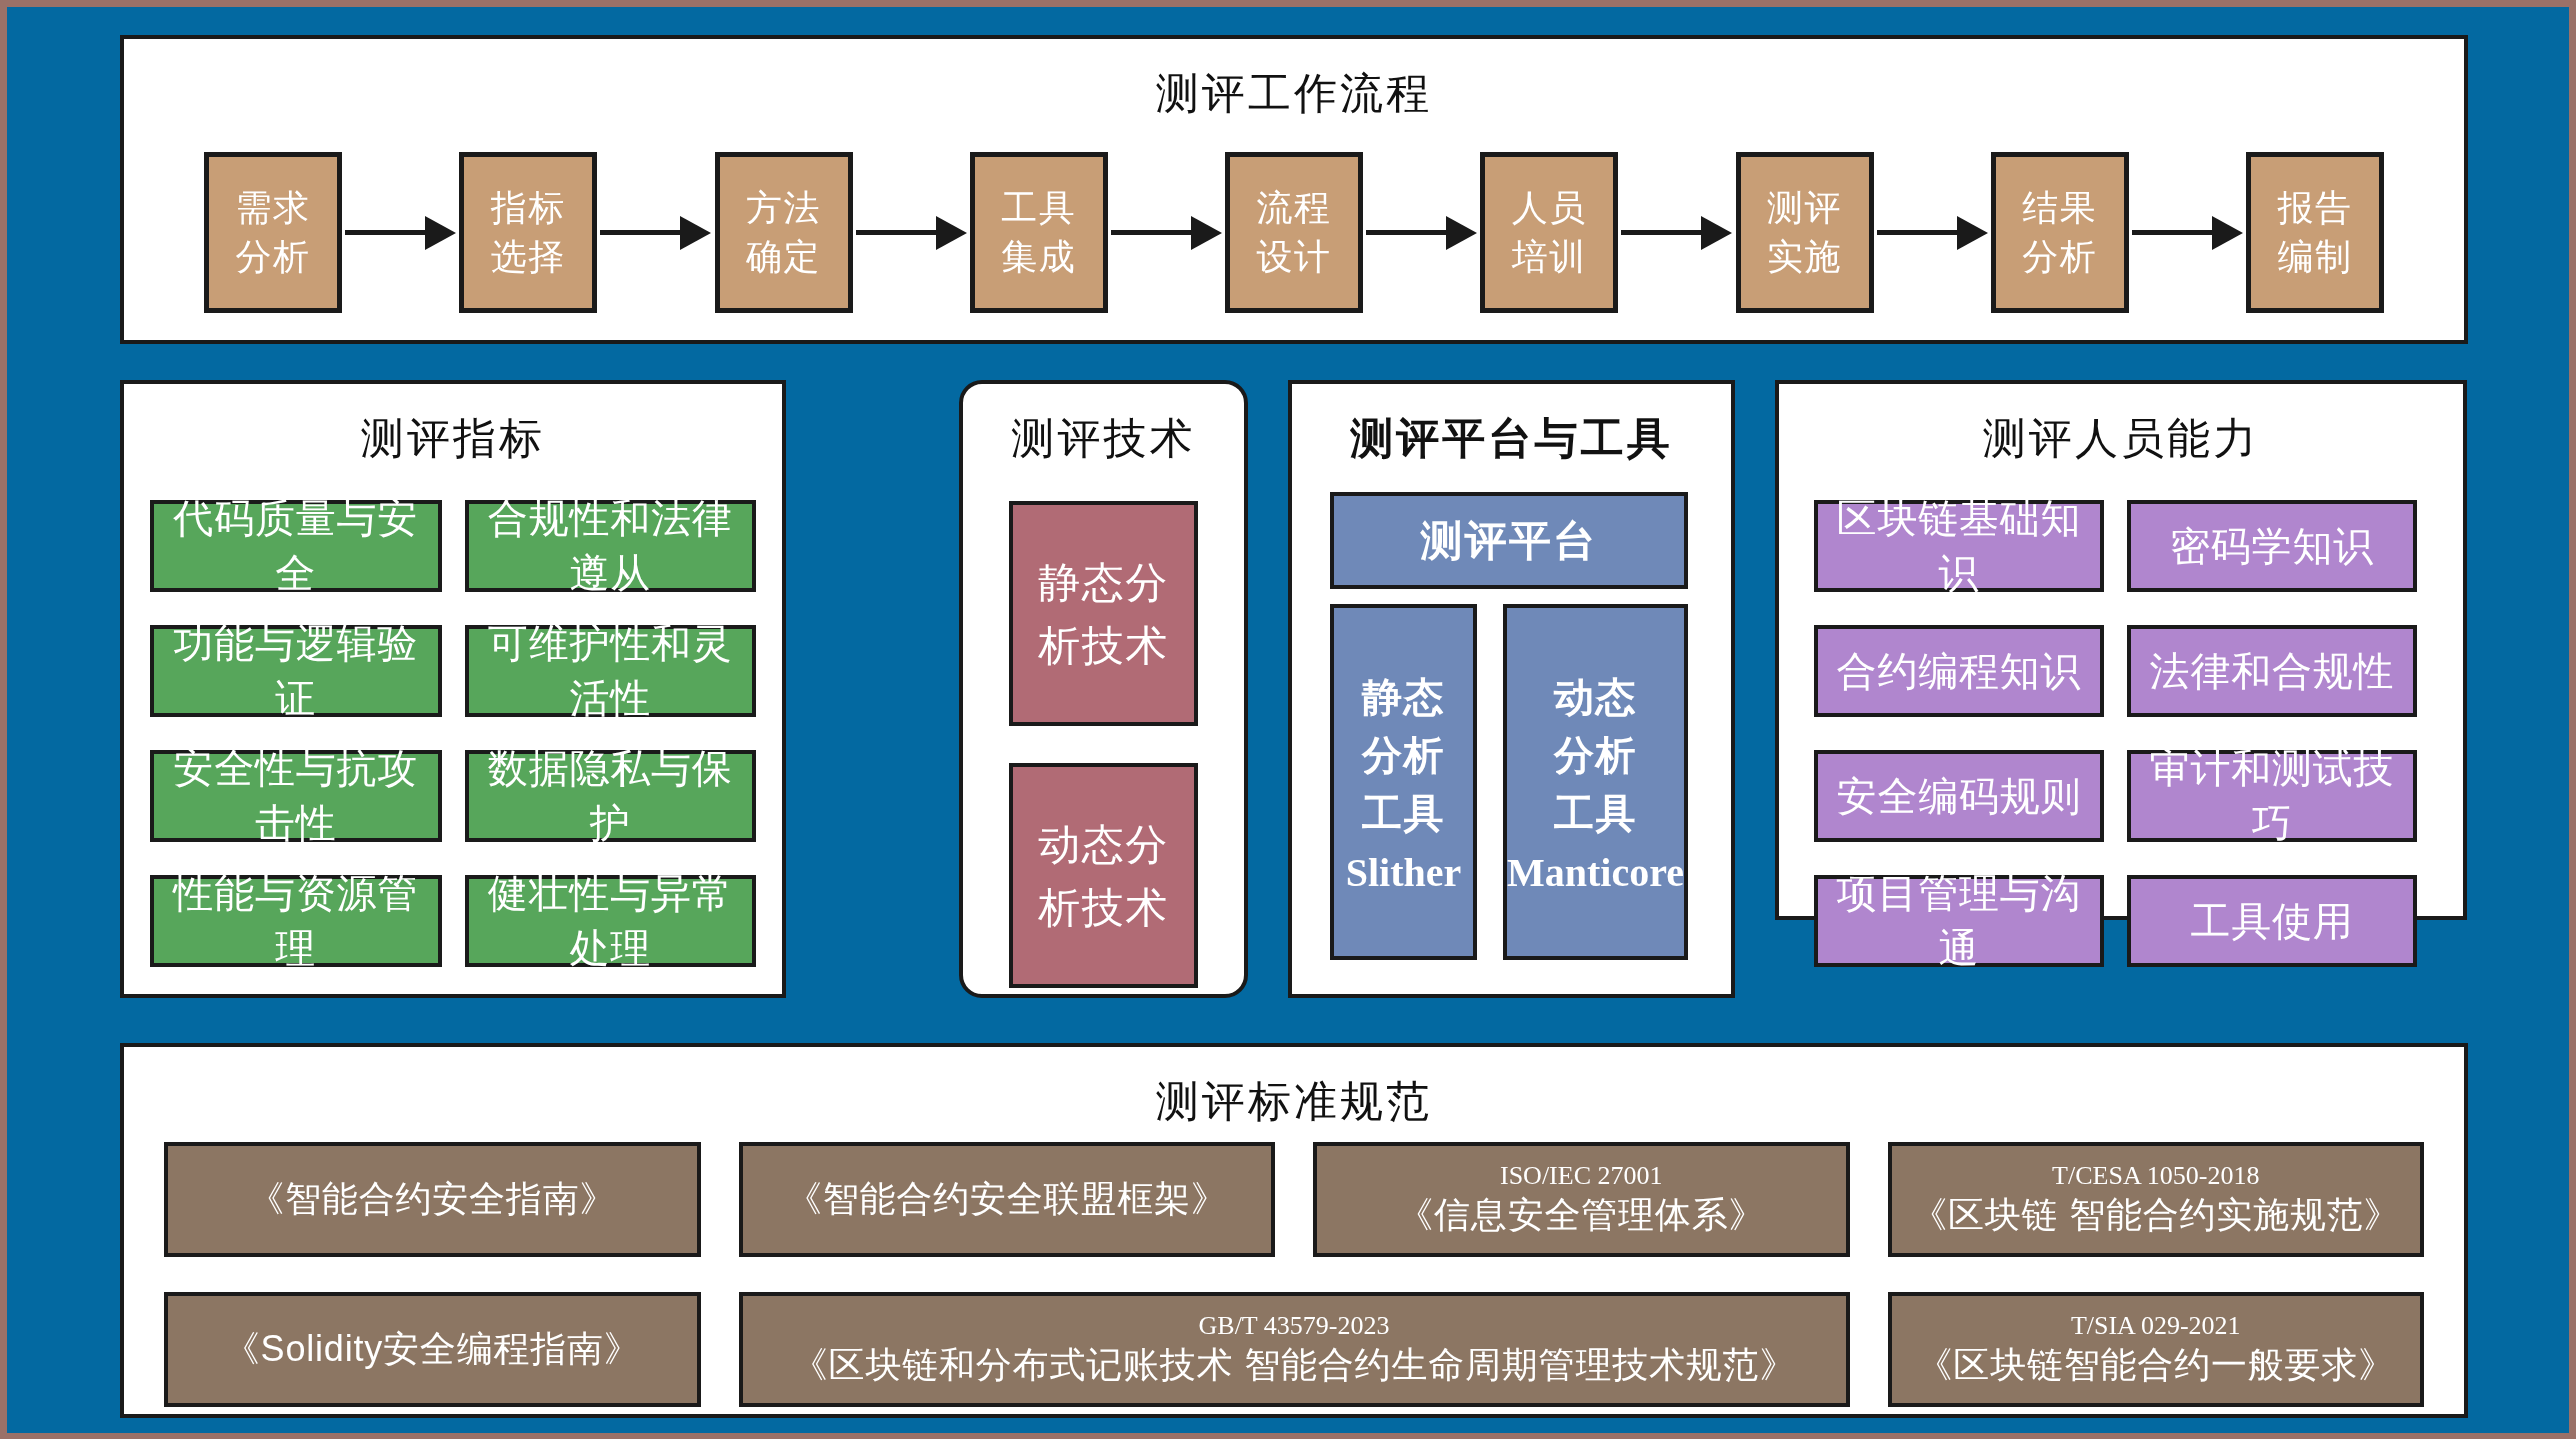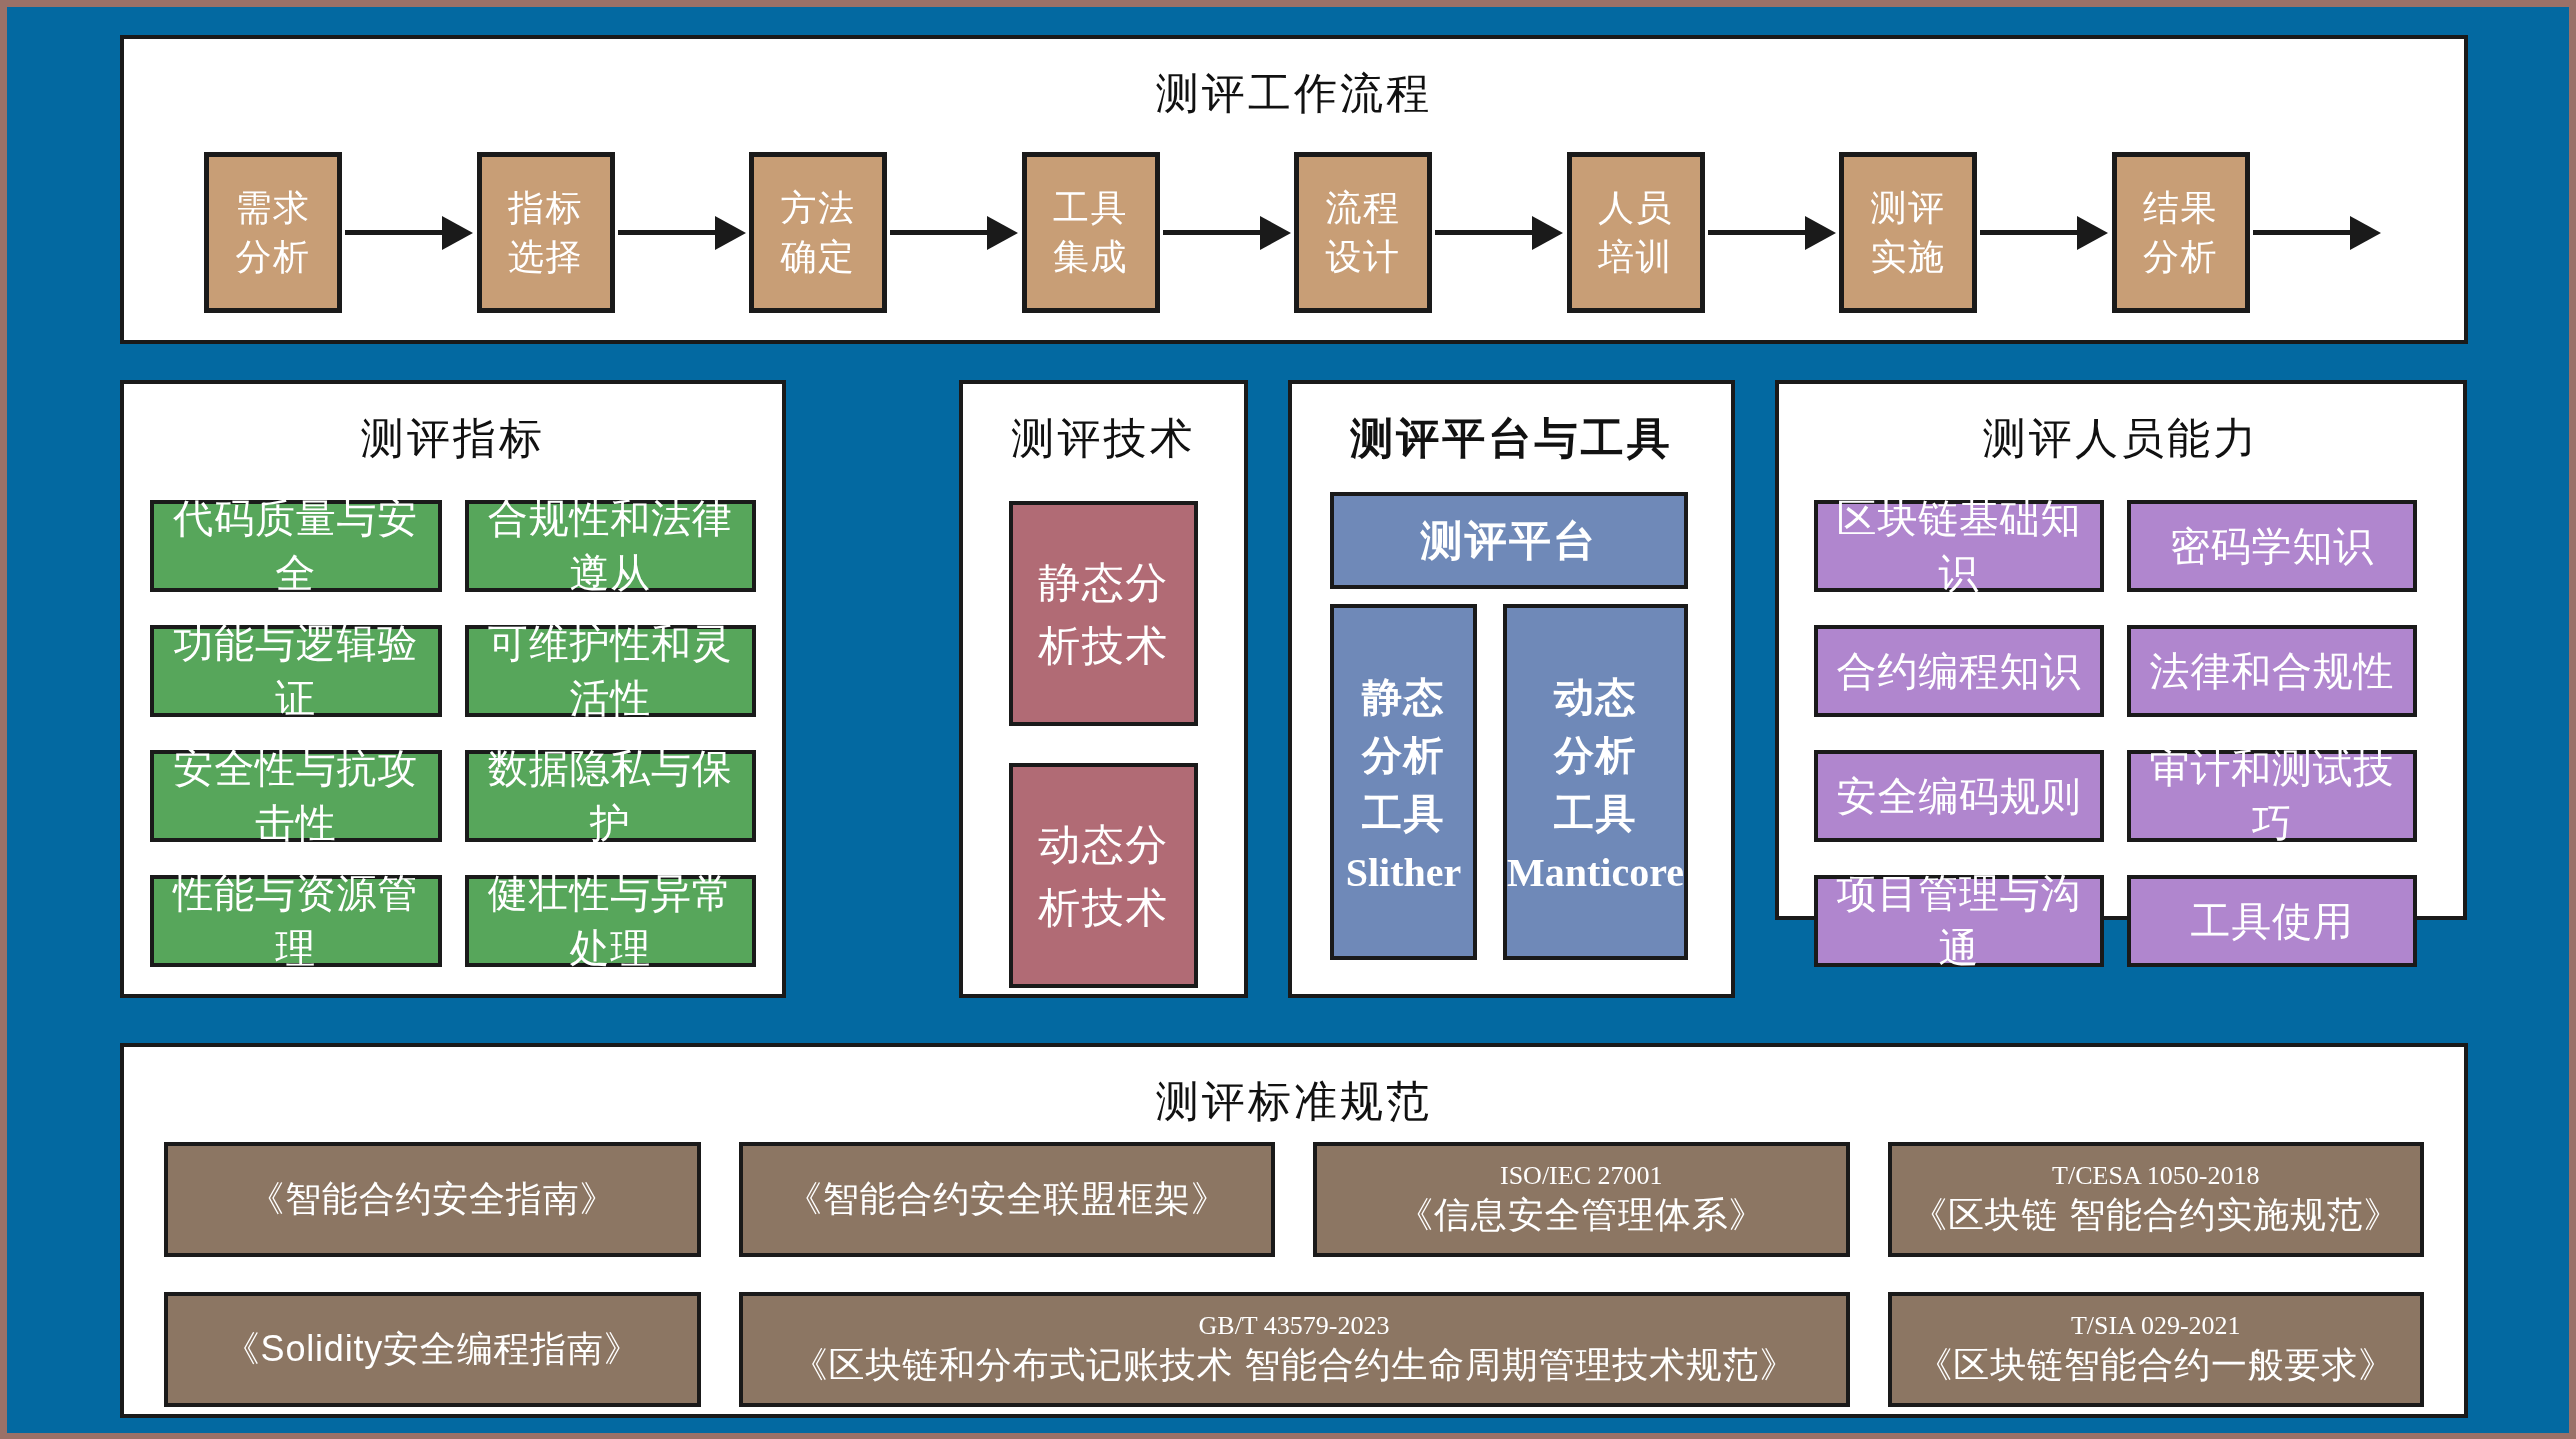--- a/index.html
+++ b/index.html
@@ -45,21 +45,21 @@
   .arrow { flex:1 1 auto; display:flex; align-items:center; padding:0 3.1px; }
   .arrow-line { flex:1; height:5.4px; background:#1a1a1a; }
   .arrow-head {
     width:0; height:0; margin-left:-0.8px;
     border-left:31px solid #1a1a1a;
     border-top:17.7px solid transparent;
     border-bottom:17.7px solid transparent;
   }
   
   #indicators   { left:113px;  top:373px; width:666px; height:618px; }
-  #techniques   { left:952px; top:373px; width:289px;  height:618px; }
+  #techniques   { left:952px; top:373px; width:289px;  height:618px;border-radius:23px; }
   #platform     { left:1281px; top:373px; width:447px;  height:618px;font-weight:bold; }
   #capabilities { left:1768px; top:373px; width:692px;  height:540px; }
 
   .grid-2x4 {
     position:absolute; top:116px;
     display:grid;
     grid-template-columns:1fr 1fr;
     grid-auto-rows:92px;
     gap:33px 23px;
   }
@@ -181,20 +181,22 @@
       <div class="arrow">
           <div class="arrow-line"></div>
           <div class="arrow-head"></div>
         </div>
       <div class="step">结果
 分析</div>
       <div class="arrow">
           <div class="arrow-line"></div>
           <div class="arrow-head"></div>
         </div>
+      <div class="step">报告
+编制</div>
     </div>
   </div>
 
   <div class="section" id="indicators">
     <div class="sec-title">测评指标</div>
     <div class="grid-2x4">
       <div class="cell green">代码质量与安全</div>
       <div class="cell green">合规性和法律遵从</div>
       <div class="cell green">功能与逻辑验证</div>
       <div class="cell green">可维护性和灵活性</div>

